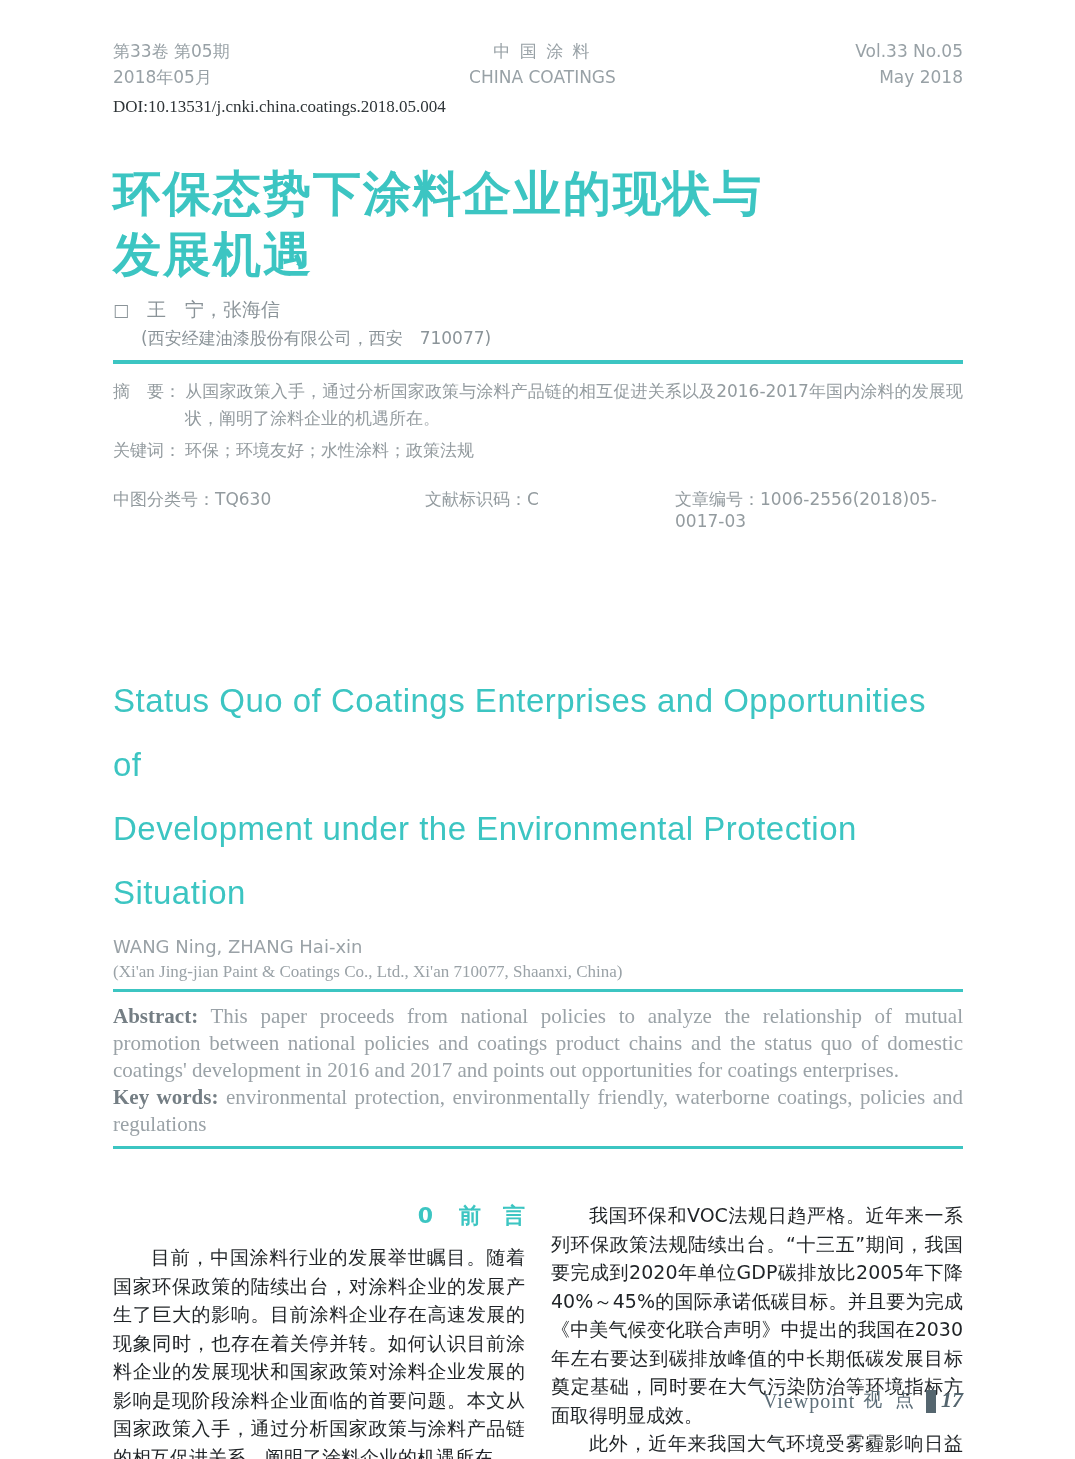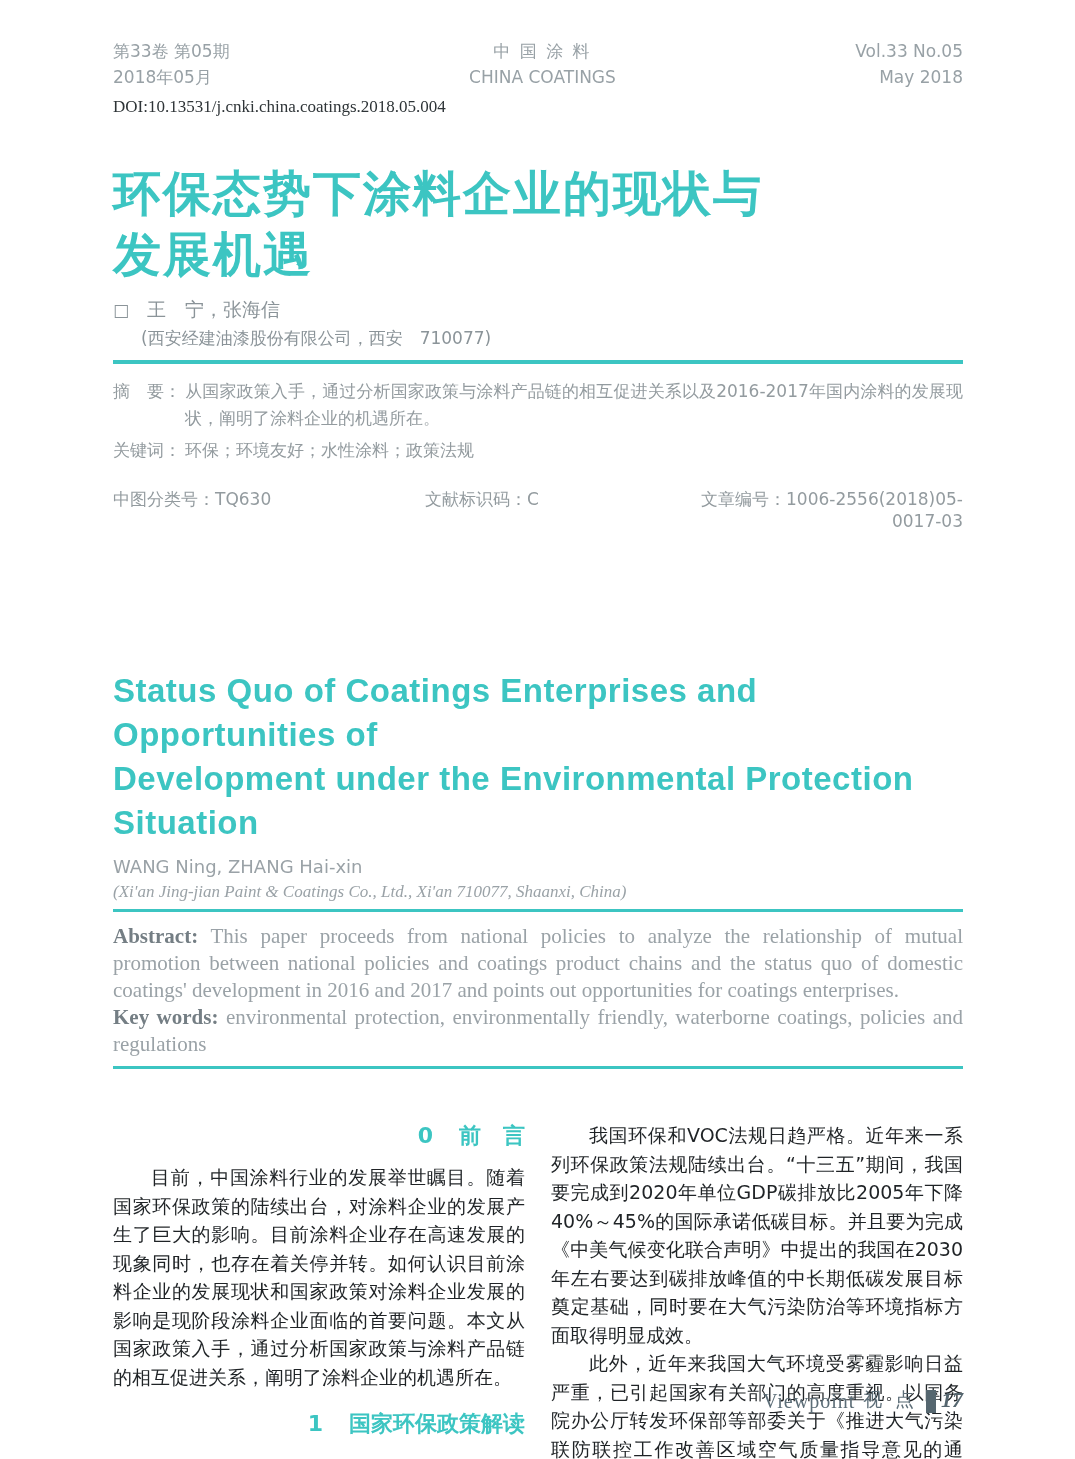--- a/index.html
+++ b/index.html
@@ -25,26 +25,26 @@
   .rule { background:var(--accent); border:none; }
   .rule-1 { height:4px; margin-top:10px; }
   
   .cn-abs { margin-top:14px; color:var(--muted); font-size:17px; line-height:27px; }
   .hang { padding-left:72px; text-align:justify; }
   .hang .lbl { display:inline-block; width:72px; margin-left:-72px; }
   .cn-keywords { margin-top:5px; }
   .cn-class-row { display:flex; margin-top:24px; color:var(--muted); font-size:17px; }
   .cn-class-row .c1 { flex:0 0 312px; }
   .cn-class-row .c2 { flex:0 0 250px; }
-  .cn-class-row .c3 { flex:1;text-align:right; }
+  .cn-class-row .c3 { flex:1; }
   
   .en-block { margin-top:138px; }
-  .en-title { color:var(--accent); font-weight:bold; font-size:33px; line-height:44px; letter-spacing:0.5px; font-family:"Liberation Sans","DejaVu Sans",sans-serif; }
+  .en-title { color:var(--accent); font-weight:normal; font-size:33px; line-height:64px; letter-spacing:0.5px; font-family:"Liberation Sans","DejaVu Sans",sans-serif; }
   .en-authors { margin-top:10px; color:#9aa2a7; font-size:18px; line-height:24px; }
-  .en-affil { margin-top:3px; color:#9aa2a7; font-size:17px; font-style:italic; font-family:"Liberation Serif","DejaVu Serif",serif; }
+  .en-affil { margin-top:3px; color:#9aa2a7; font-size:17px; font-family:"Liberation Serif","DejaVu Serif",serif; }
   .rule-2 { height:3px; margin-top:7px; }
   .en-abs { margin-top:11px; font-family:"Liberation Serif","DejaVu Serif",serif; color:#9aa2a7; font-size:21px; line-height:27px; text-align:justify; }
   .en-abs .lbl { font-weight:bold; color:#747e84; }
   .rule-3 { height:3px; margin-top:8px; }
   
   .body-cols {
     margin-top:52px; height:348px; overflow:hidden;
     column-count:2; column-gap:26px; column-fill:auto;
     color:var(--body); font-size:19px; line-height:28.5px; text-align:justify;
   }

